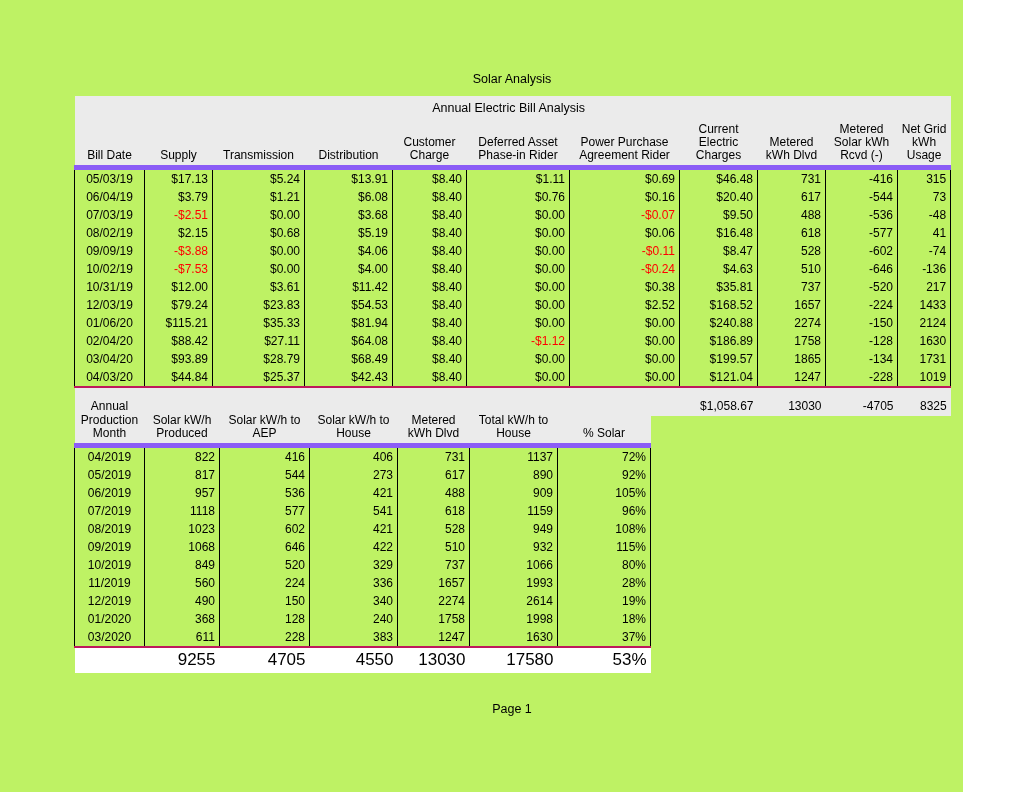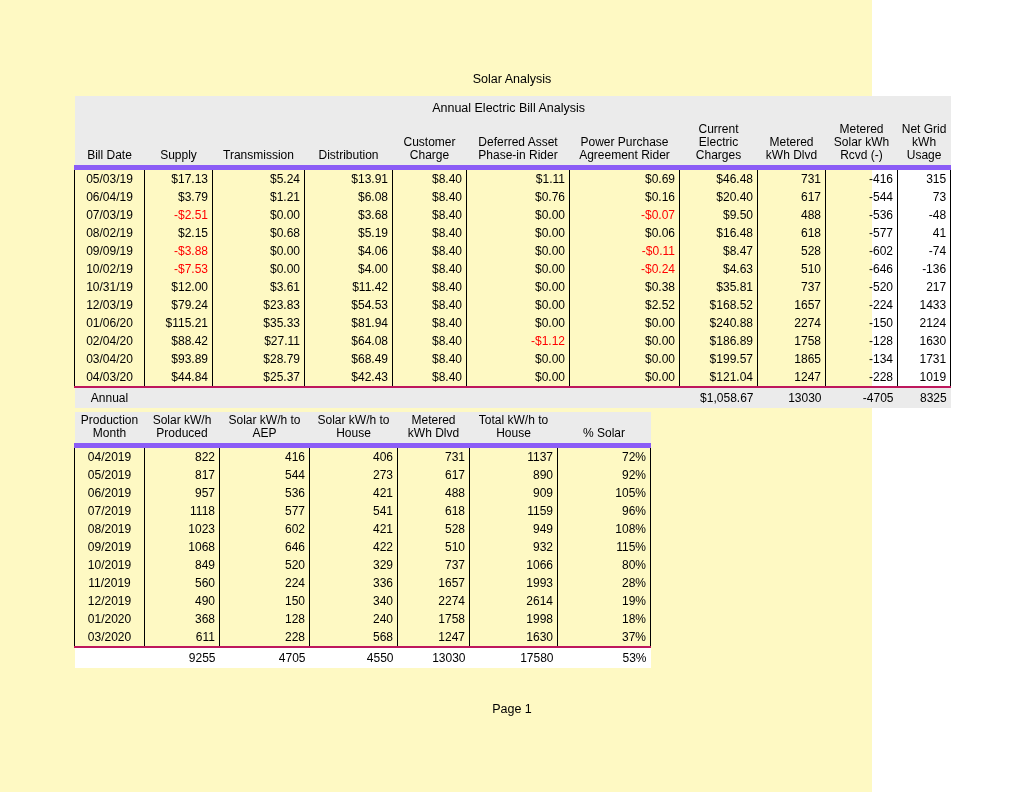--- a/index.html
+++ b/index.html
@@ -11,23 +11,23 @@
     width: 1024px;
     height: 792px;
     font-family: "Liberation Sans", sans-serif;
     color: #000000;
     position: relative;
     overflow: hidden;
   }
   .page {
     position: absolute;
     left: 0; top: 0;
-    width: 872px;
+    width: 963px;
     height: 792px;
-    background: #fef9c3;
+    background: #bef264;
   }
   .doc-title {
     position: absolute;
     left: 0; top: 72px;
     width: 1024px;
     text-align: center;
     font-size: 12.5px;
   }
   .page-footer {
     position: absolute;
@@ -90,31 +90,31 @@
   }
   tbody td.c { text-align: center; }
   tbody tr:first-child td { border-top: 5px solid #8b5cf6; }
   tbody tr.last-data td { border-bottom: 2px solid #be185d; }
 
   .neg { color: #ff0000; padding-left: 11px; }
 
   
   .totrow td {
     font-size: 12px;
-    padding: 2px 4px 3px 4px;
+    padding: 10px 4px 3px 4px;
     text-align: right;
     border: none;
     background: #ebebeb;
     height: 15px;
   }
   .totrow td.lbl { text-align: center; background: #ebebeb; }
   .totrow td.blank { background: #ebebeb; }
 
   .solar-tot td {
-    font-size: 12px;
+    font-size: 17px;
     padding: 2px 4px 3px 4px;
     text-align: right;
     border: none;
     background: #ffffff;
     height: 15px;
   }
 </style>
 </head>
 <body>
 
@@ -441,21 +441,21 @@
             <td>128</td>
             <td>240</td>
             <td>1758</td>
             <td>1998</td>
             <td>18%</td>
           </tr>
           <tr class="last-data">
             <td class="c">03/2020</td>
             <td>611</td>
             <td>228</td>
-            <td>568</td>
+            <td>383</td>
             <td>1247</td>
             <td>1630</td>
             <td>37%</td>
           </tr>
         </tbody>
       <tfoot>
         <tr class="solar-tot" id="solar-total-row">
             <td></td>
             <td>9255</td>
             <td>4705</td>

